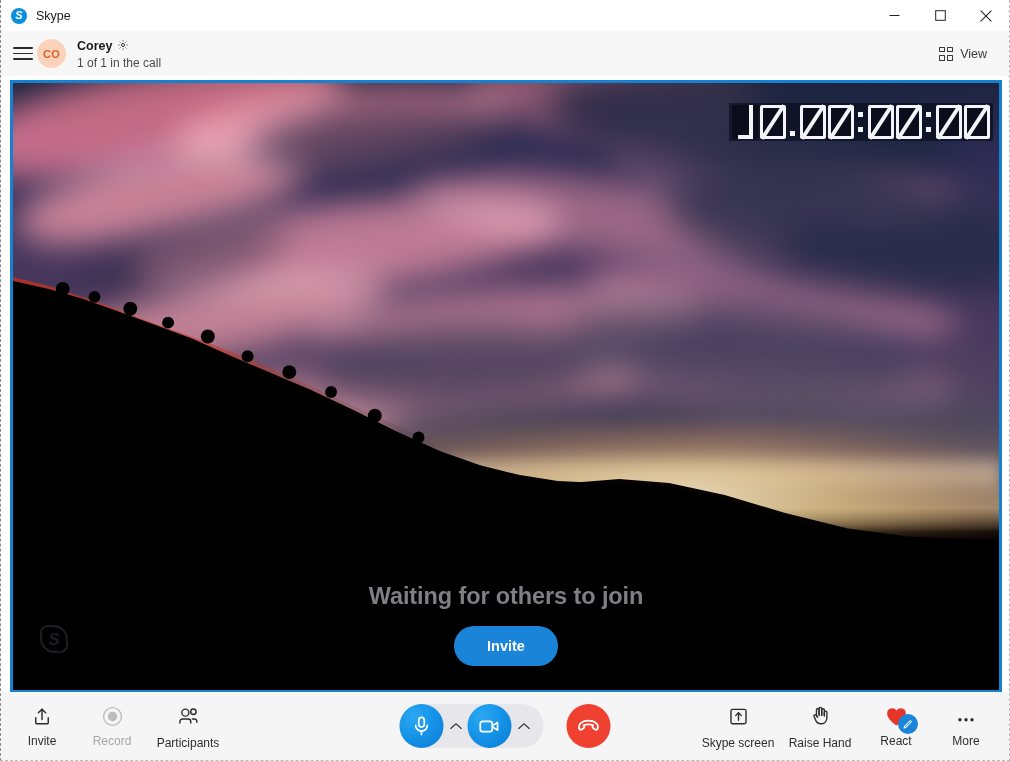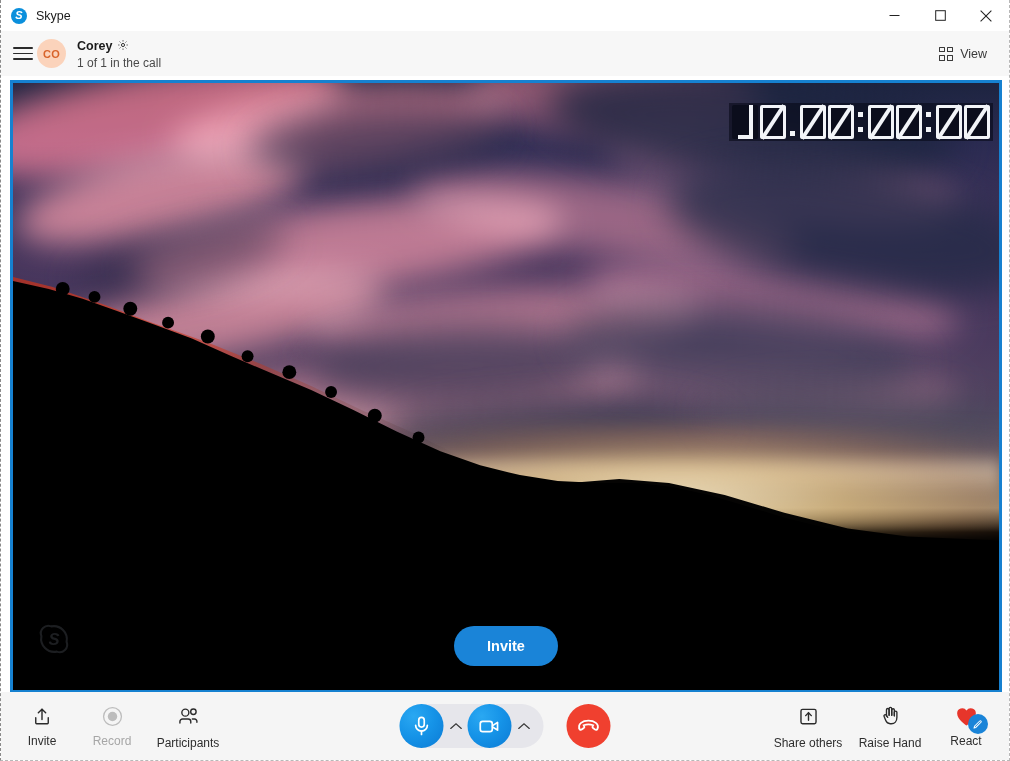--- a/index.html
+++ b/index.html
@@ -510,20 +510,21 @@
         <span class="seg"></span>
         <span class="seg"></span>
       </div>
 
       <svg class="watermark" viewBox="0 0 48 48">
         <path d="M38.4 27.2a15 15 0 0 0-17.6-17.6 8.6 8.6 0 0 0-11.2 11.2 15 15 0 0 0 17.6 17.6 8.6 8.6 0 0 0 11.2-11.2z" fill="none" stroke="#222427" stroke-width="2.4"></path>
         <text x="24" y="31" font-family="Liberation Sans, sans-serif" font-size="19" font-weight="bold" font-style="italic" fill="#222427" text-anchor="middle">S</text>
       </svg>
 
       <div class="waiting">
+        <div class="waiting-text">Waiting for others to join</div>
         <button class="invite-pill">Invite</button>
       </div>
     </div>
   </div>
 
   <div class="toolbar">
 
     <div class="tb-left">
       <div class="tbitem">
         <span class="ico">
@@ -595,21 +596,21 @@
     <div class="tb-right">
 
       <div class="tbitem wide">
         <span class="ico">
           <svg width="21" height="21" viewBox="0 0 24 24" fill="none" stroke="#2b2b2b" stroke-width="1.6" stroke-linecap="round">
             <rect x="3.4" y="3.8" width="17.2" height="16.4" rx="1.8"></rect>
             <path d="M12 16.4V7.8"></path>
               <path d="M8.8 11L12 7.6l3.2 3.4"></path>
           </svg>
         </span>
-        <span class="lbl">Share others</span>
+        <span class="lbl">Skype screen</span>
       </div>
 
       <div class="tbitem wide">
         <span class="ico">
           <svg width="21" height="22" viewBox="0 0 24 24" fill="none" stroke="#2b2b2b" stroke-width="1.55" stroke-linecap="round" stroke-linejoin="round">
             <path d="M7.4 12.2V4.9a1.5 1.5 0 0 1 3 0v6.2"></path>
             <path d="M10.4 11V3.6a1.5 1.5 0 0 1 3 0v7.4"></path>
             <path d="M13.4 11.2V5.2a1.5 1.5 0 0 1 3 0v6.6"></path>
             <path d="M16.4 11.8V7.8a1.45 1.45 0 0 1 2.9 0v5.9c0 4.1-2.6 7.1-6.3 7.1h-1.4c-2.7 0-4.2-1.6-5-3.6l-2-4.8a1.5 1.5 0 0 1 2.6-1.4l1.6 2.6"></path>
           </svg>
@@ -624,15 +625,25 @@
           </svg>
           <span class="pencil-badge">
             <svg width="11" height="11" viewBox="0 0 24 24" fill="none" stroke="#ffffff" stroke-width="2.2" stroke-linecap="round">
               <path d="M4.6 19.4l3.6-0.9L19.6 7.1a1.9 1.9 0 0 0 0-2.7 1.9 1.9 0 0 0-2.7 0L5.5 15.8z"></path>
             </svg>
           </span>
         </span>
         <span class="lbl">React</span>
       </div>
 
+      <div class="tbitem">
+        <span class="ico">
+          <svg width="22" height="20" viewBox="0 0 24 20" fill="#2b2b2b">
+            <circle cx="5.4" cy="13" r="1.85"></circle>
+              <circle cx="12" cy="13" r="1.85"></circle>
+              <circle cx="18.6" cy="13" r="1.85"></circle>
+          </svg>
+        </span>
+        <span class="lbl">More</span>
+      </div>
     </div>
   </div>
 </div>
 
 </body></html>

